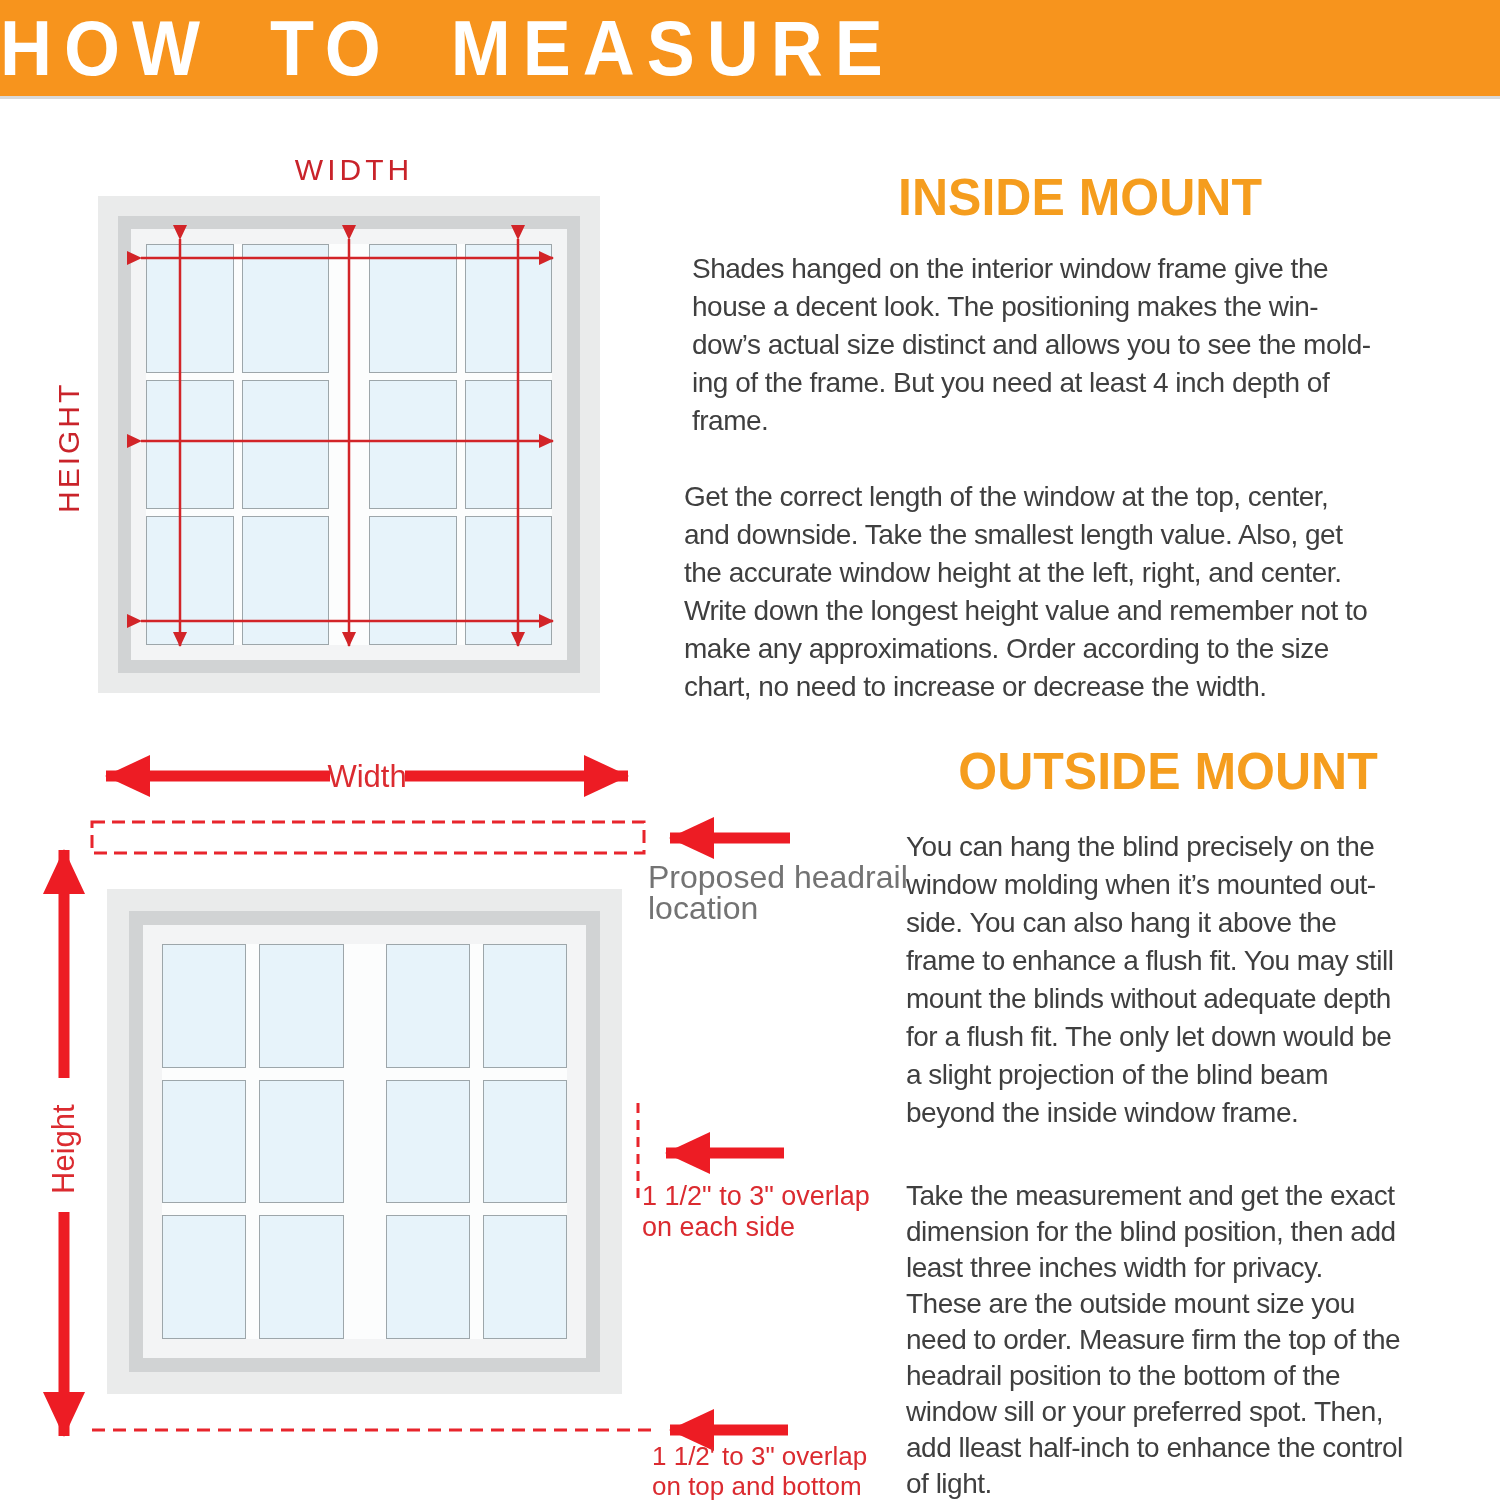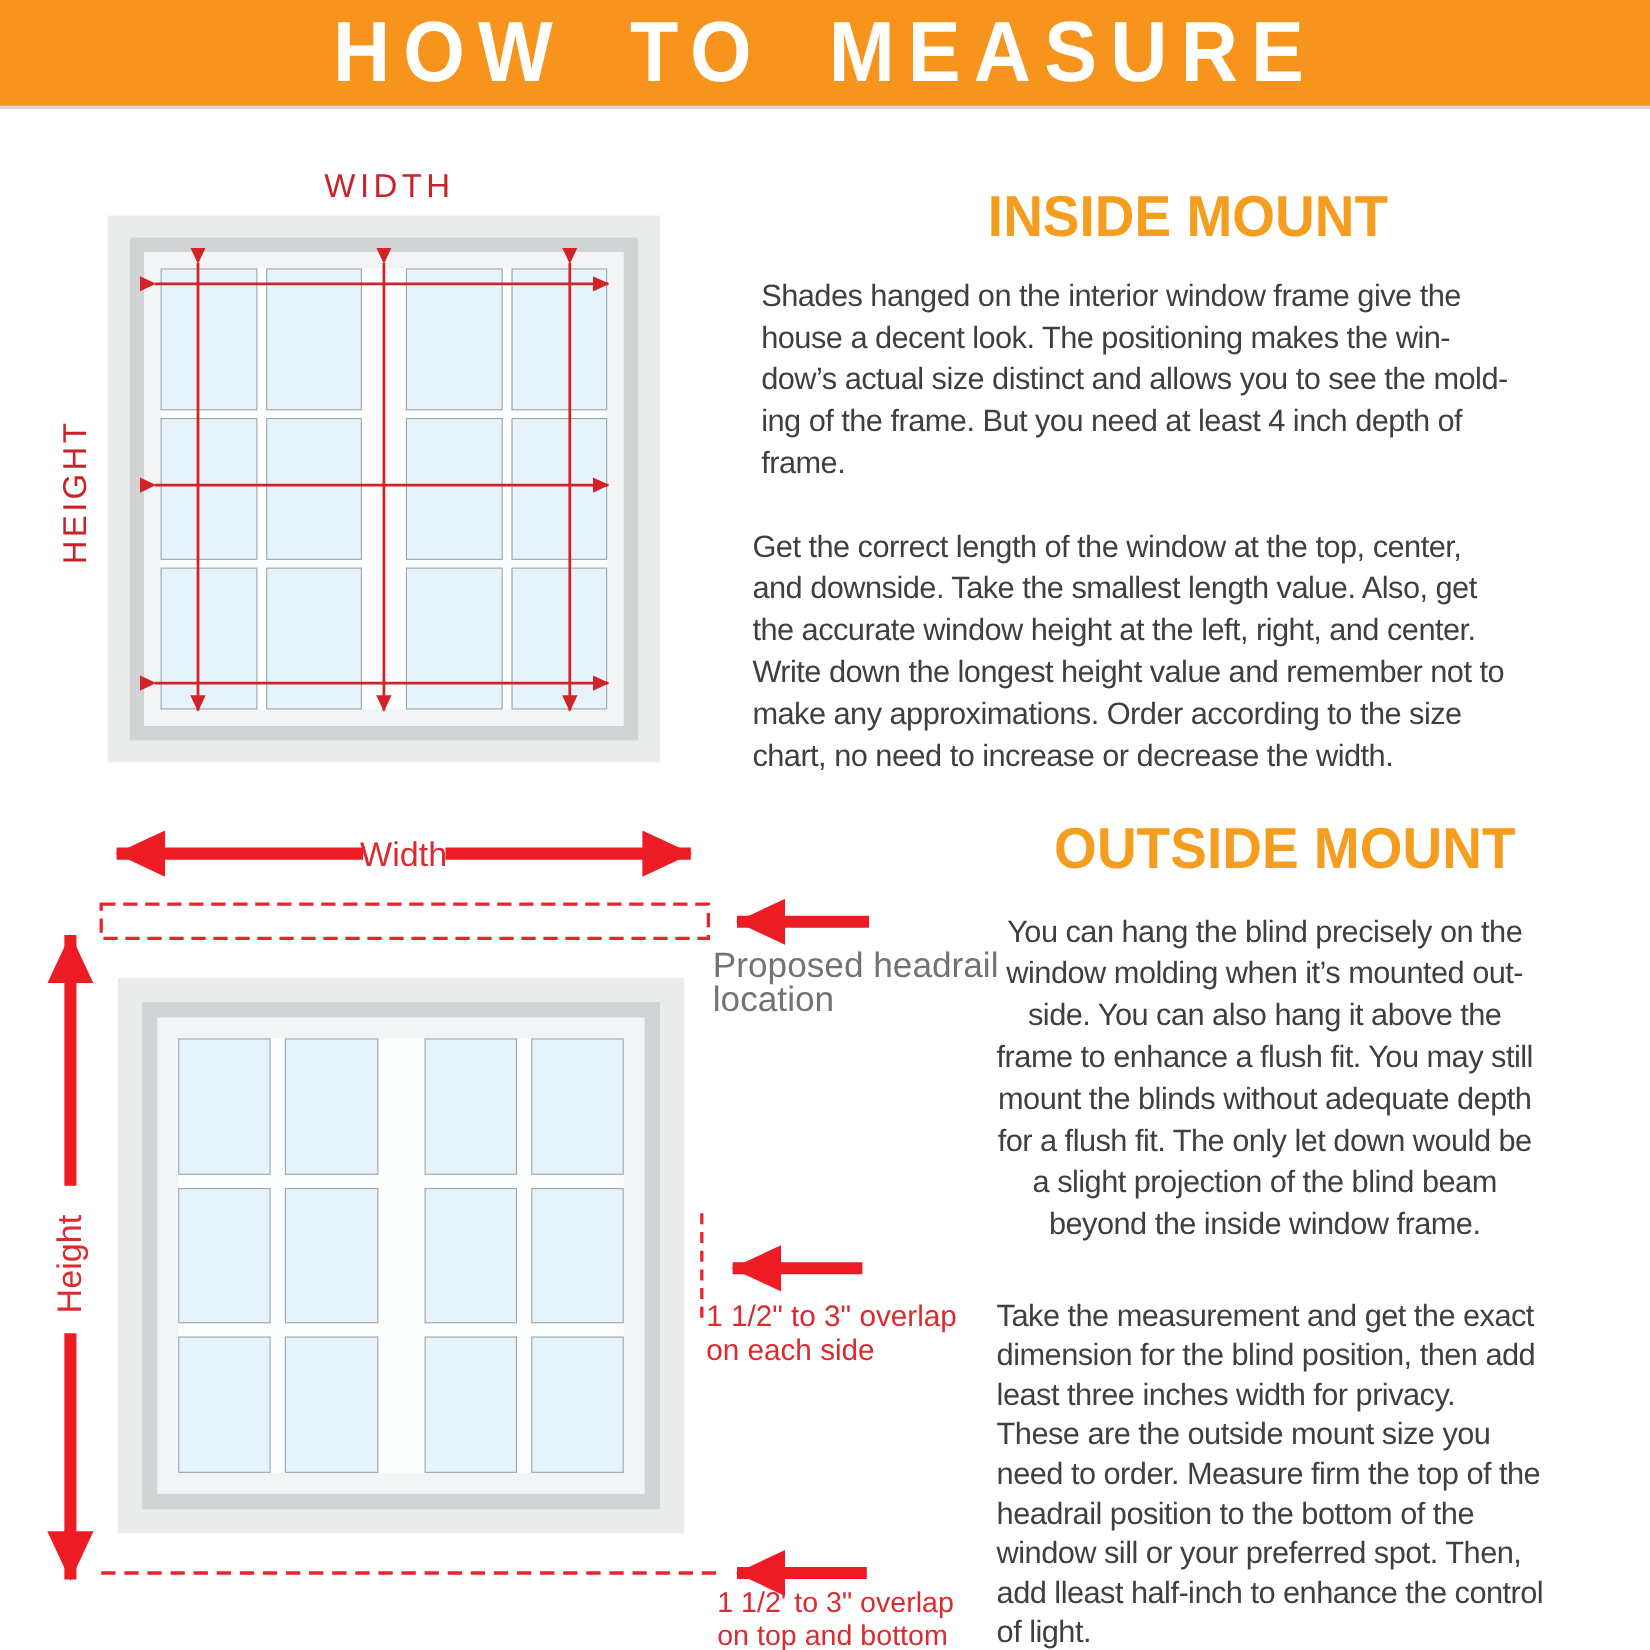--- a/index.html
+++ b/index.html
@@ -4,21 +4,21 @@
 <style>
   html,body{margin:0;padding:0;}
   body{
     width:1500px;height:1500px;position:relative;background:#ffffff;
     font-family:"Liberation Sans", sans-serif;overflow:hidden;
   }
   
   .header{
     position:absolute;left:0;top:0;width:1500px;height:96px;
     background:#F7941D;border-bottom:3px solid #d9d9d9;
-    display:flex;align-items:center;justify-content:center;
+    display:flex;align-items:center;justify-content:flex-start;
   }
   .header h1{
     margin:0;color:#ffffff;font-size:72px;font-weight:bold;
     letter-spacing:12px;word-spacing:26px;transform:scaleY(1.08);
     white-space:nowrap;
   }
   
   .window{position:absolute;background:#EAEBEB;}
   .bevel{position:absolute;inset:20px;background:#D1D3D4;}
   .inner{position:absolute;inset:13px;background:#F3F4F5;}
@@ -52,21 +52,21 @@
   .lab-bottom{left:652px;top:1441px;font-size:26px;line-height:30px;color:#DB2B30;}
   
   .mount-head{position:absolute;color:#F59D1E;font-weight:bold;font-size:50px;
     white-space:nowrap;transform:scaleY(1.05);}
   .head-inside{left:862px;top:168px;width:436px;text-align:center;}
   .head-outside{left:930px;top:742px;width:476px;text-align:center;}
   .para{position:absolute;color:#3F3F3F;font-size:28px;letter-spacing:-0.5px;
     white-space:pre;}
   .p-in1{left:692px;top:250px;line-height:38px;}
   .p-in2{left:684px;top:478px;line-height:38px;}
-  .p-out1{left:906px;top:828px;line-height:38px;text-align:center;}
+  .p-out1{left:906px;top:828px;line-height:38px;}
   .p-out2{left:906px;top:1178px;line-height:36px;}
   
   .overlay{position:absolute;left:0;top:0;width:1500px;height:1500px;
     pointer-events:none;}
 </style>
 </head>
 <body>
 
 <div class="header">
   <h1>HOW TO MEASURE</h1>

